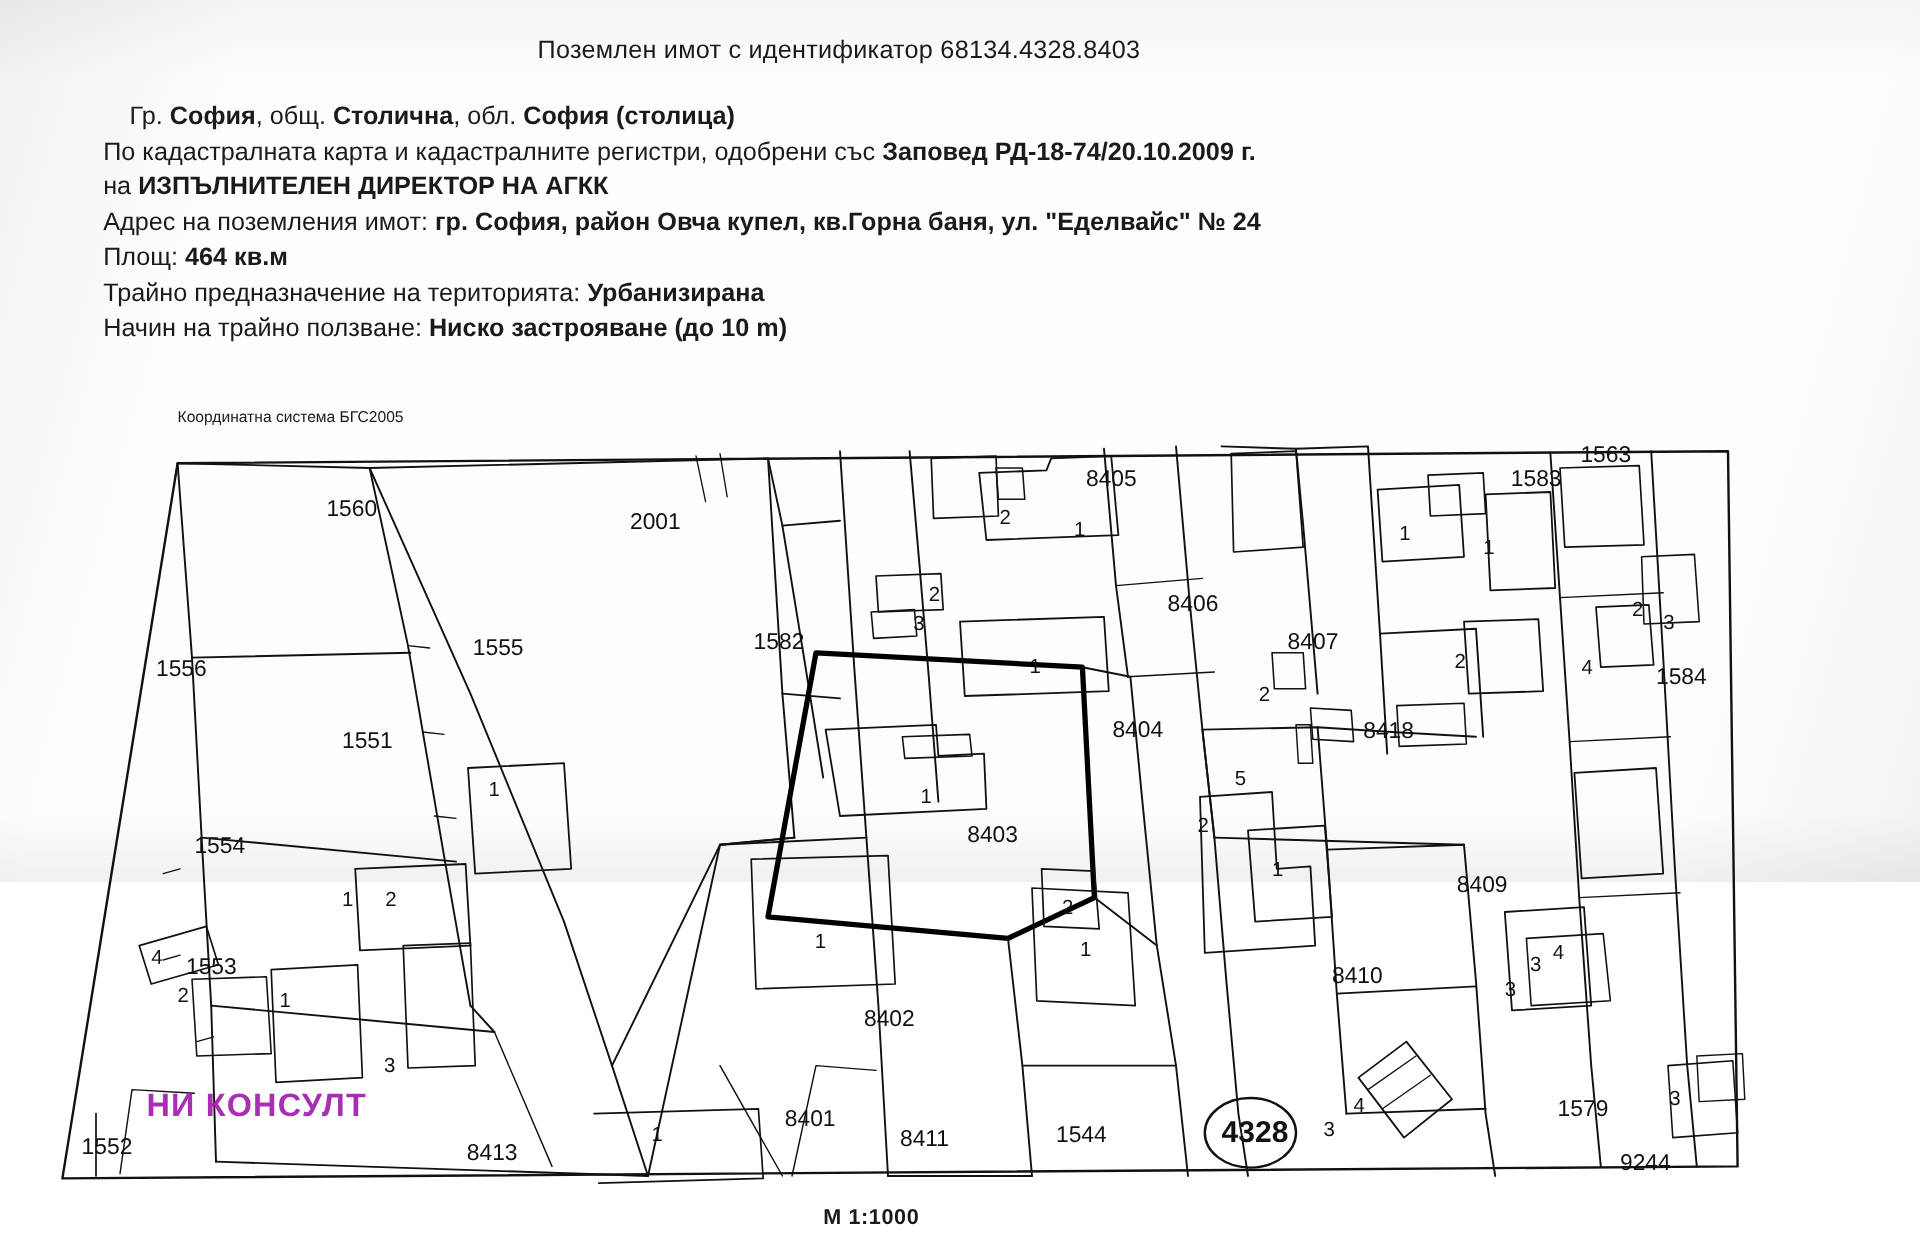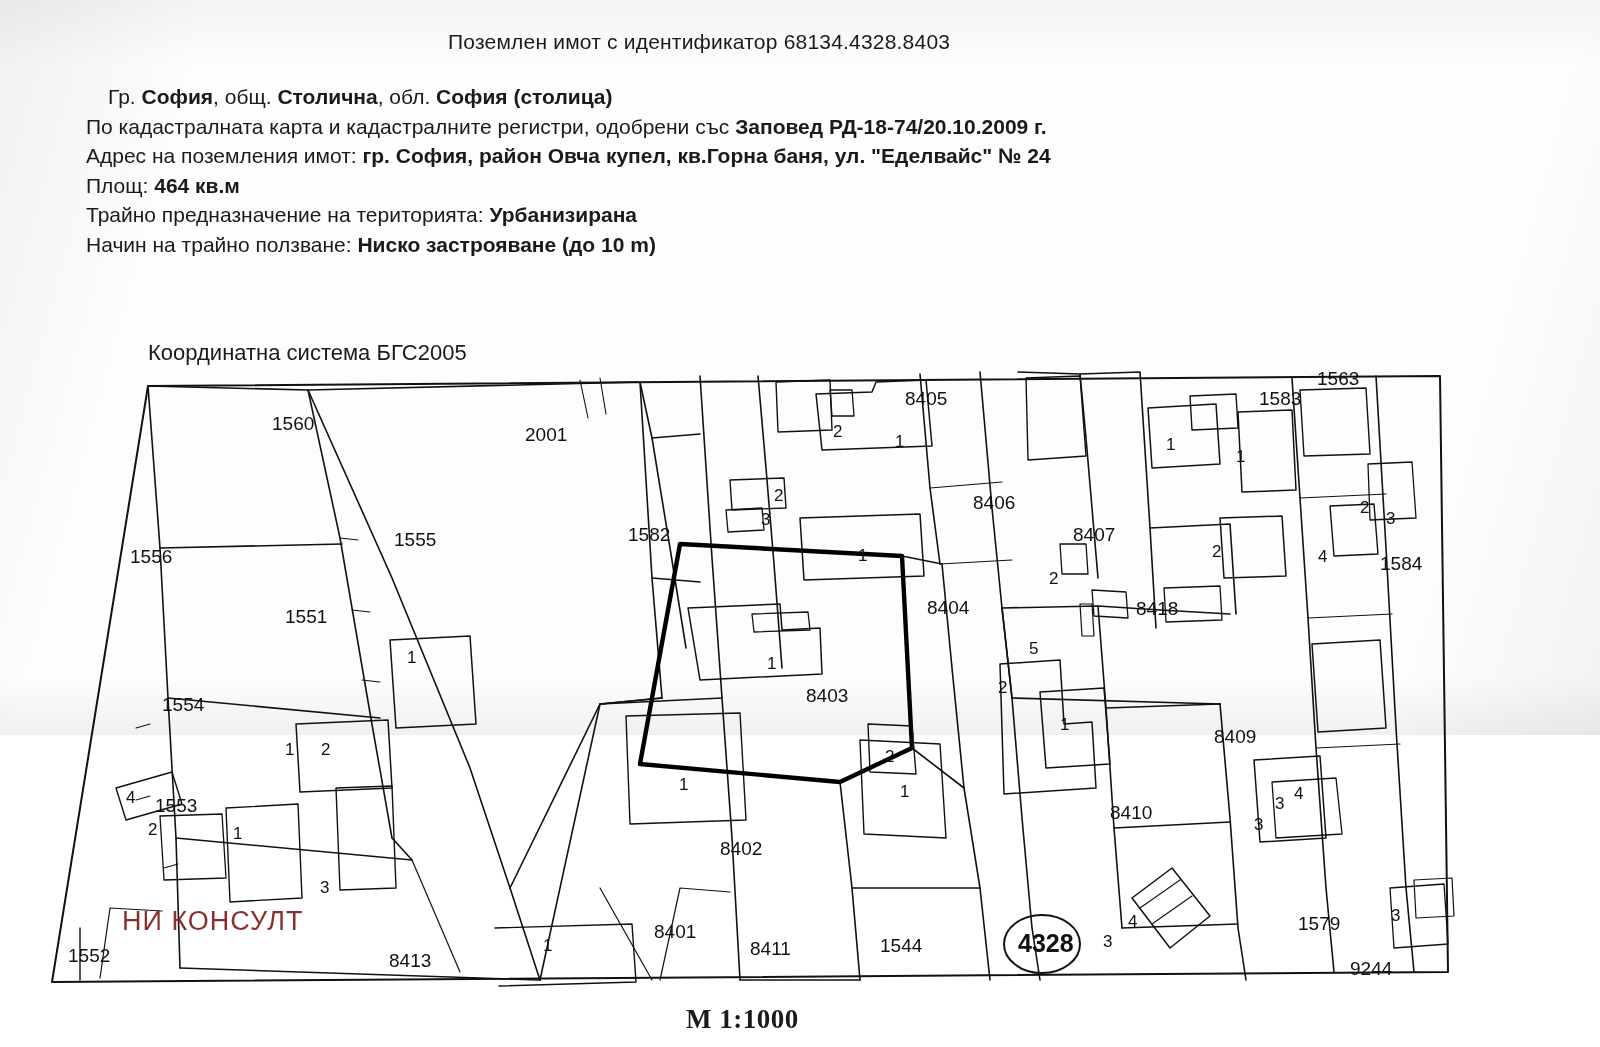--- a/index.html
+++ b/index.html
@@ -54,48 +54,47 @@
   }
   .meta .ln { white-space: nowrap; display: block; }
   .b { font-weight: bold; text-align: right; }
   .indent1 { padding-left: 22px; }
 
   
   .coord-label {
     position: absolute;
     left: 148px;
     top: 340px;
-    font-size: 22px;
+    font-size: 13px;
     white-space: nowrap;
   }
   .map-wrap {
     position: absolute;
     left: 40px;
     top: 368px;
     width: 1420px;
     height: 620px;
   }
   .map-svg { display: block; }
   .scale {
     position: absolute;
     left: 686px;
     top: 1004px;
-    font-size: 27px;
+    font-size: 18px;
     font-weight: bold;
     letter-spacing: 0.5px;
     white-space: nowrap;
-    font-family: Liberation Serif, serif;
   }
   .watermark {
     position: absolute;
     left: 122px;
     top: 906px;
     font-size: 27px;
-    font-weight: normal;
-    color: #7f1d1d;
+    font-weight: bold;
+    color: #a21caf;
     letter-spacing: 1px;
     white-space: nowrap;
     opacity: 0.92;
   }
   
   text {
     font-family: "Liberation Sans", sans-serif;
     fill: #111;
   }
 </style>
@@ -106,20 +105,23 @@
   <div class="paper-shade"></div>
 
   <div class="header">
     <div class="doc-title">Поземлен имот с  идентификатор  68134.4328.8403</div>
     <div class="meta">
       <span class="ln">
         <span class="indent1">Гр. </span><span class="b">София</span>, общ. <span class="b">Столична</span>, обл. <span class="b">София (столица)</span>
       </span>
       <span class="ln">
         По кадастралната карта и кадастралните регистри, одобрени със <span class="b">Заповед РД-18-74/20.10.2009 г.</span>
+      </span>
+      <span class="ln">
+        на <span class="b">ИЗПЪЛНИТЕЛЕН ДИРЕКТОР НА АГКК</span>
       </span>
       <span class="ln">
         Адрес на поземления имот: <span class="b">гр. София, район Овча купел, кв.Горна баня, ул. "Еделвайс" № 24</span>
       </span>
       <span class="ln">
         Площ: <span class="b">464 кв.м</span>
       </span>
       <span class="ln">
         Трайно предназначение на територията: <span class="b">Урбанизирана</span>
       </span>

